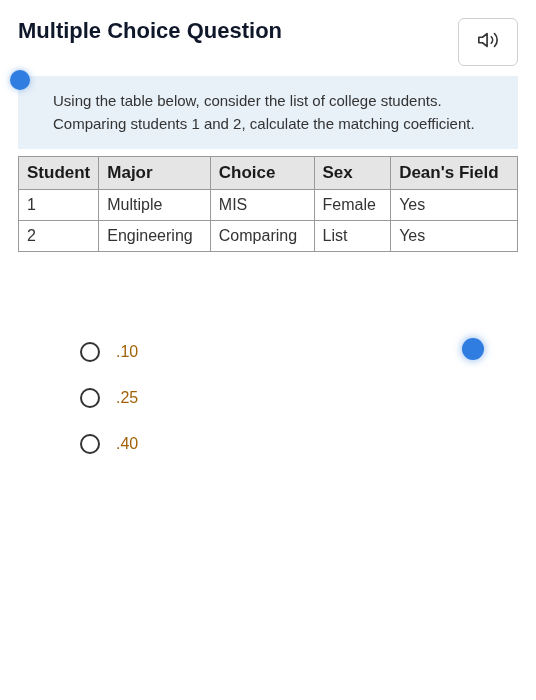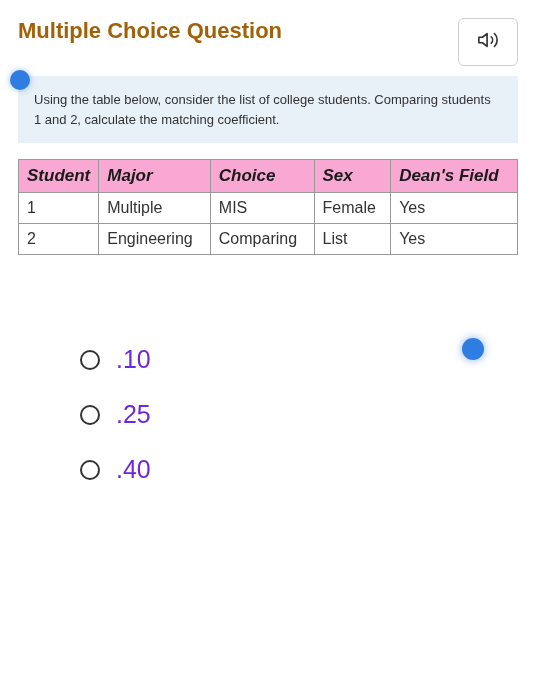--- a/index.html
+++ b/index.html
@@ -13,38 +13,38 @@
     }
     .header {
       display: flex;
       justify-content: space-between;
       align-items: flex-start;
       padding: 18px 18px 10px 18px;
     }
     .title {
       font-size: 22px;
       font-weight: 700;
-      color: #a16207;
+      color: #0f172a;
     }
     .sound-btn {
       width: 60px;
       height: 48px;
       border: 1px solid #d0d0d0;
       border-radius: 6px;
       display: flex;
       align-items: center;
       justify-content: center;
       cursor: pointer;
       background: #fff;
     }
     .question-block {
       background: #e8f0f8;
-      padding: 14px 18px 14px 16px;
-      margin: 0 18px 12px 18px;
-      font-size: 13px;
+      padding: 14px 18px 14px 35px;
+      margin: 0 18px 3px 18px;
+      font-size: 15px;
       line-height: 1.5;
       color: #333;
       position: relative;
     }
     .dot-top {
       position: absolute;
       width: 20px;
       height: 20px;
       background: #2f7de1;
       border-radius: 50%;
@@ -62,25 +62,24 @@
       width: 100%;
       font-size: 16px;
     }
     th, td {
       border: 1px solid #999;
       padding: 6px 8px;
       text-align: left;
       vertical-align: middle;
     }
     th {
-      background: #f9a8d4;
+      background: #e5e5e5;
       font-weight: 700;
       font-size: 17px;
       color: #1a1a1a;
-      font-style: italic;
     }
     td {
       background: #fff;
       color: #333;
     }
     .table-wrap table th:first-child { width: 72px; }
     .dot-bottom {
       position: absolute;
       width: 22px;
       height: 22px;
@@ -102,22 +101,22 @@
     }
     .radio-circle {
       width: 20px;
       height: 20px;
       border: 2px solid #333;
       border-radius: 50%;
       margin-right: 16px;
       flex-shrink: 0;
     }
     .option-label {
-      font-size: 25px;
-      color: #6d28d9;
+      font-size: 16px;
+      color: #a16207;
     }
   </style>
 </head>
 <body>
 
 <div class="dot-top"></div>
 <div class="dot-bottom"></div>
 
 <div class="header">
   <div class="title">Multiple Choice Question</div>

